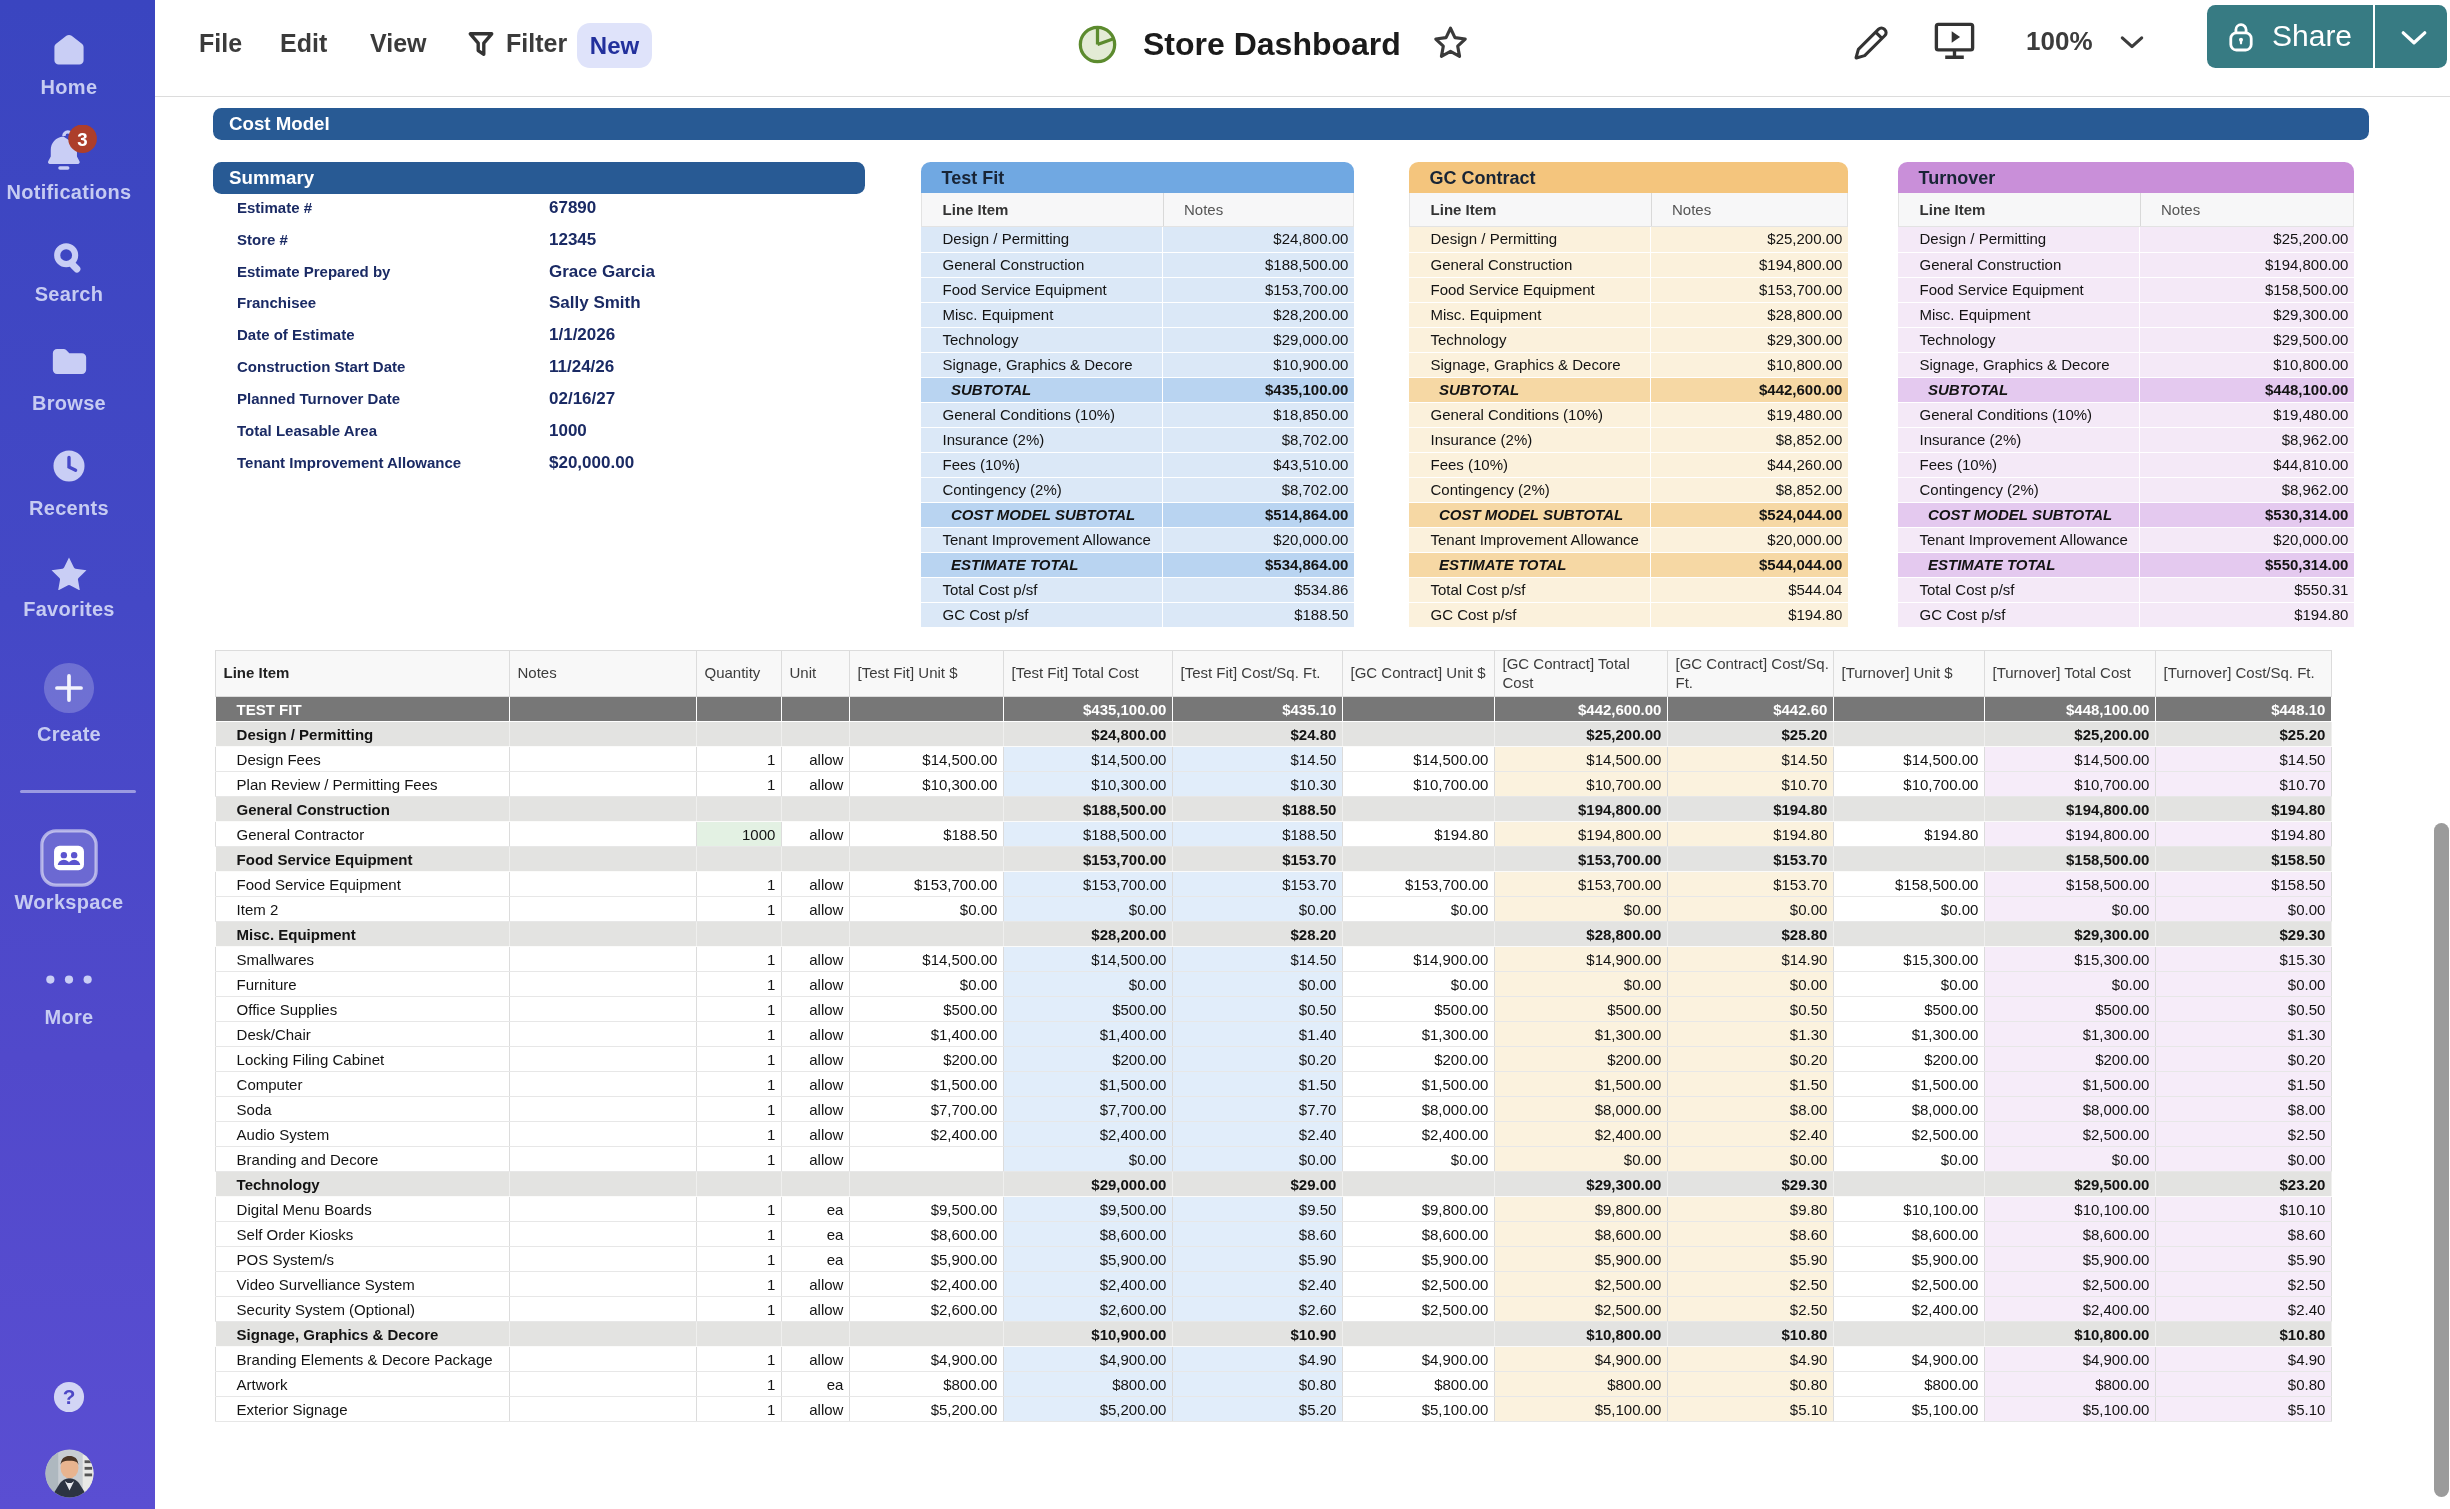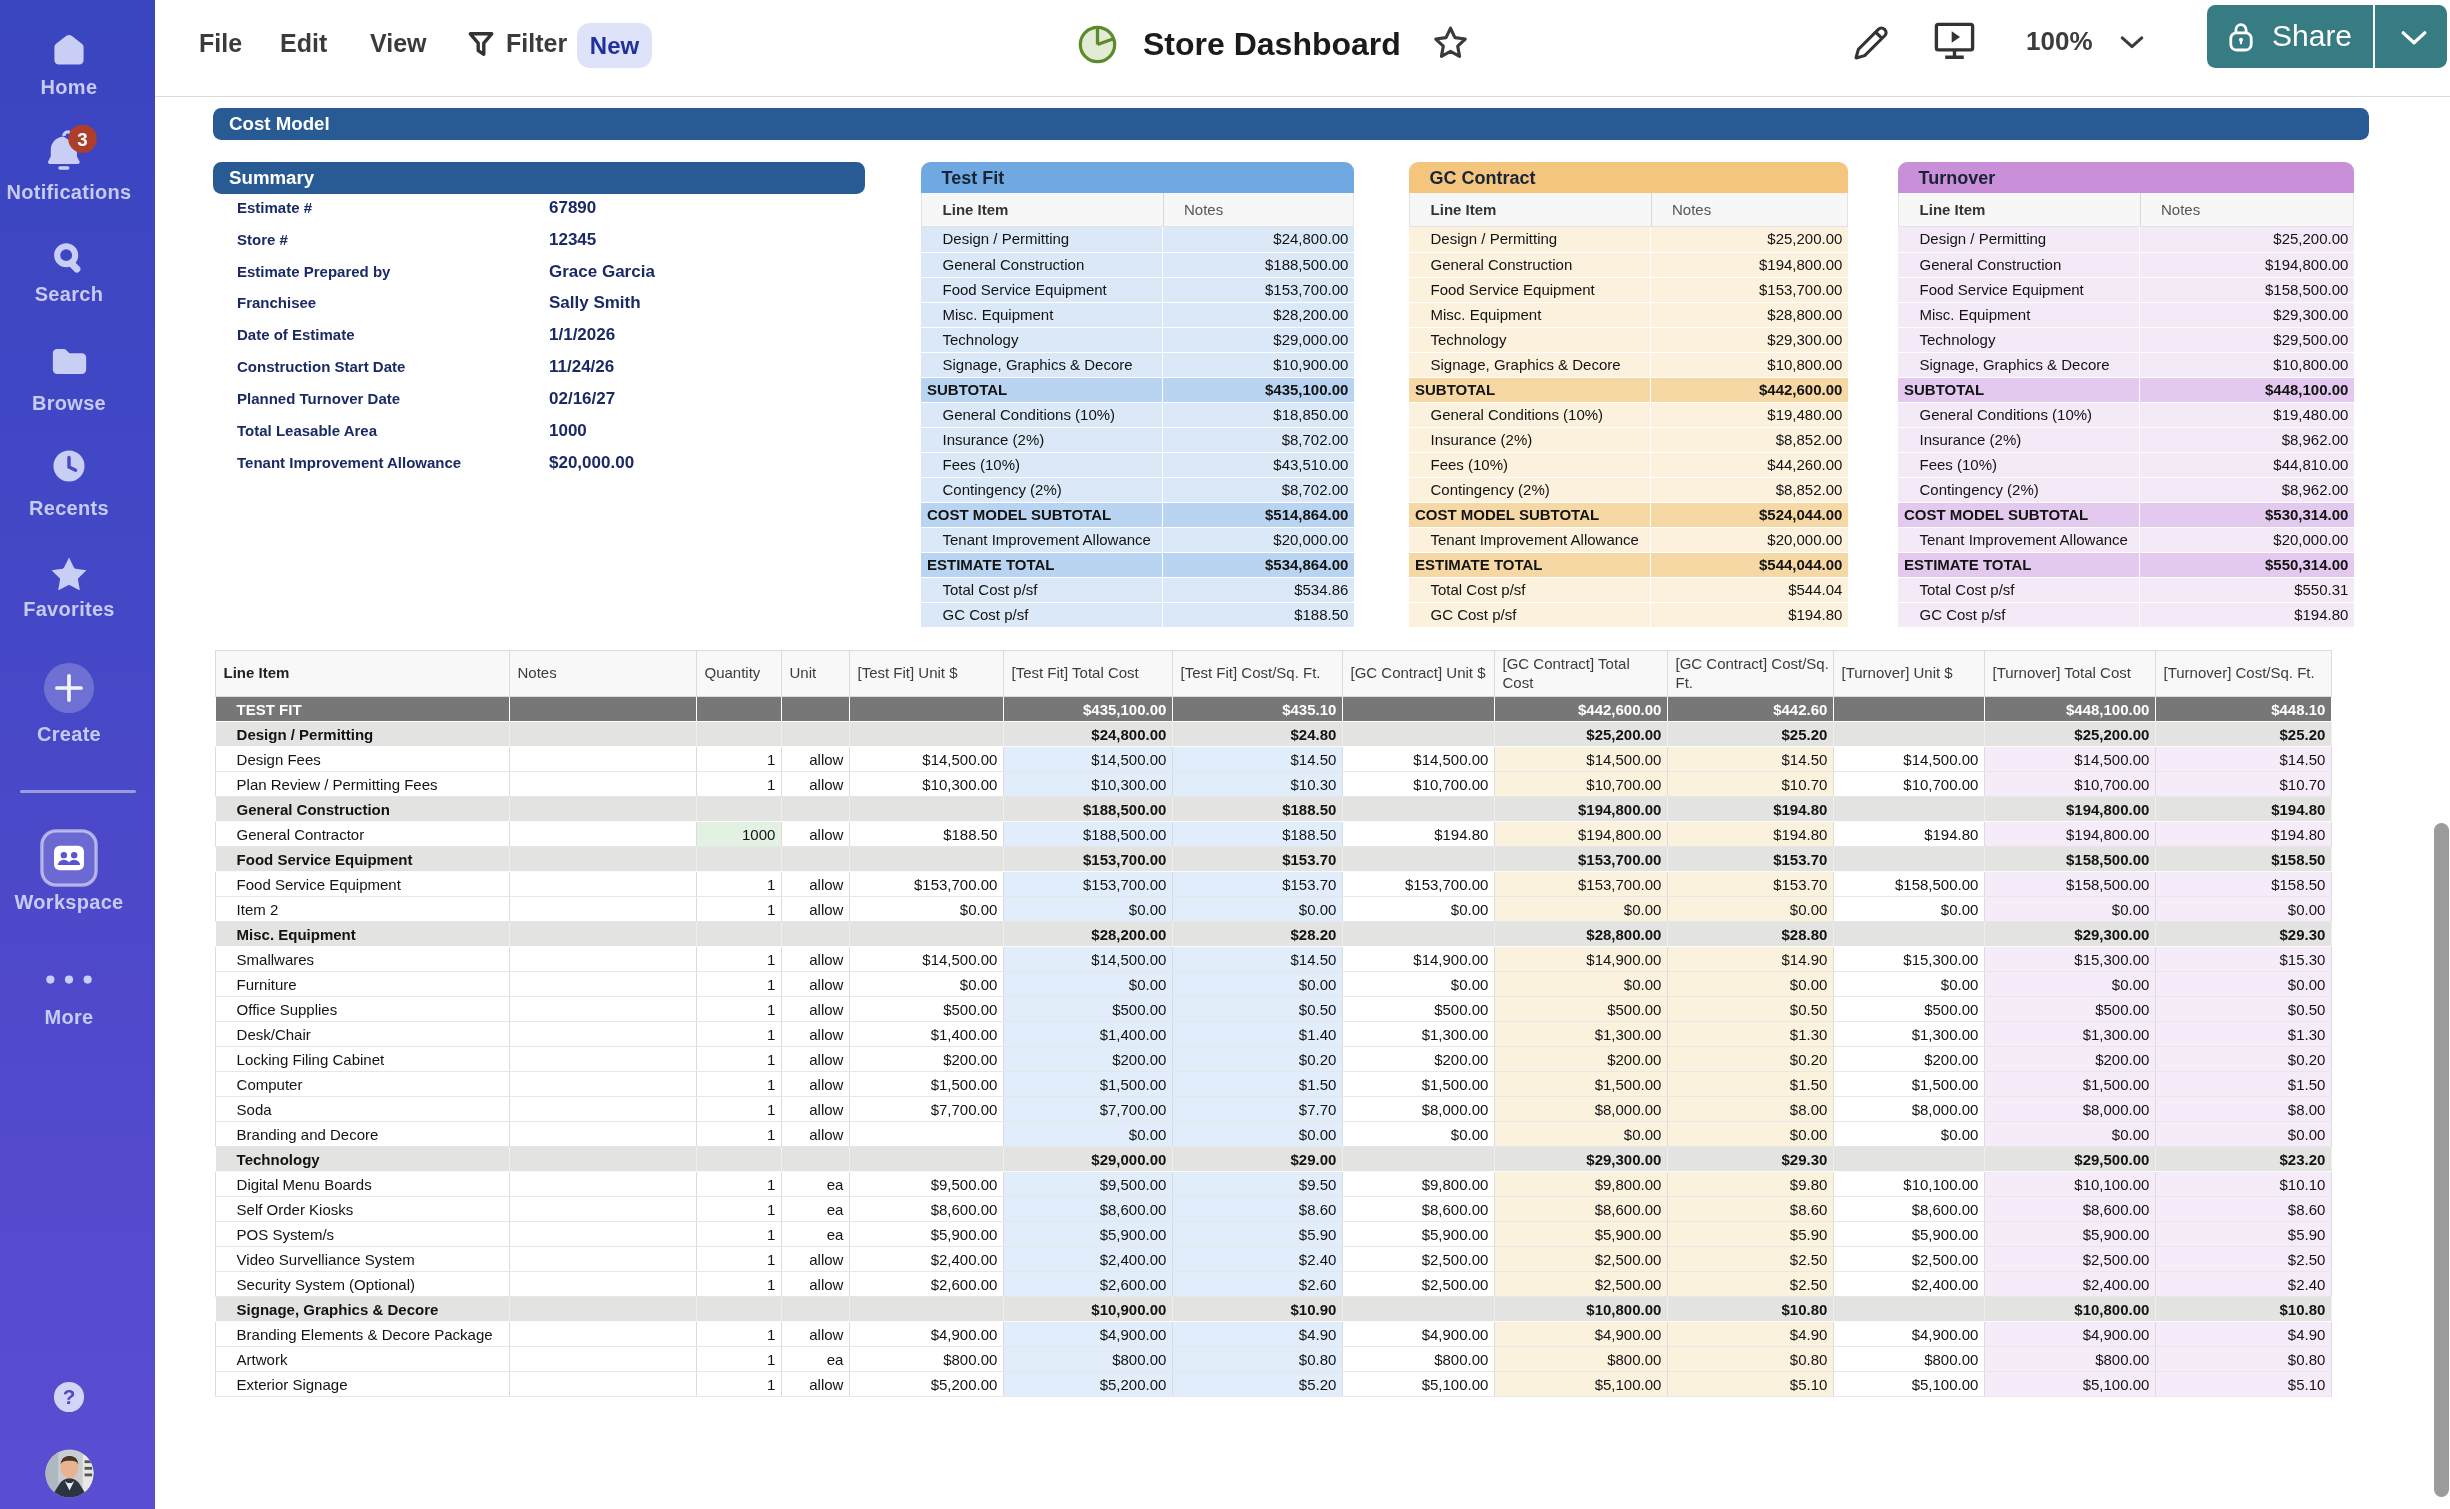--- a/index.html
+++ b/index.html
@@ -52,21 +52,21 @@
   font-size:15px; font-weight:700; color:#333; }
 .sthcols .h2 { position:absolute; left:262px; top:0; height:33px; line-height:33px;
   font-size:15px; color:#555; }
 .sthcols .vd { position:absolute; left:241px; top:0; width:0.9px; height:33px; background:#d9d9d9; }
 .srow { position:absolute; left:0; width:100%; height:25px; }
 .srow .c1 { position:absolute; left:0; top:0; width:241px; height:100%;
   font-size:15px; color:#131313; line-height:24px; padding-left:21.5px; }
 .srow .c2 { position:absolute; left:241px; top:0; right:0; height:100%;
   font-size:15px; color:#131313; line-height:24px; text-align:right; padding-right:5.6px;
   border-left:1.4px solid #fff; }
-.srow.b .c1 { font-weight:700; padding-left:6px; }
+.srow.b .c1 { font-weight:700; padding-left:30px;font-style:italic; }
 .srow.b .c2 { font-weight:700; }
 
 
 #bigtable { position:absolute; left:215px; top:650px; border-collapse:collapse;
   table-layout:fixed; width:2117px; }
 #bigtable th { background:#f8f8f8; border:0.9px solid #dcdcdc;
   font-size:15px; font-weight:400; color:#3c3c3c; text-align:left;
   vertical-align:middle; padding:0 3.7px 0 7.5px; line-height:18.7px; height:46px; }
 #bigtable th.first { font-weight:700; color:#222; }
 #bigtable td { height:25px; font-size:15px; color:#131313;
@@ -737,20 +737,35 @@
           <td class="num tf">$7,700.00</td>
           <td class="num tf">$7.70</td>
           <td class="num">$8,000.00</td>
           <td class="num gc">$8,000.00</td>
           <td class="num gc">$8.00</td>
           <td class="num">$8,000.00</td>
           <td class="num to">$8,000.00</td>
           <td class="num to">$8.00</td>
         </tr>
         <tr>
+          <td class="lbl">Audio System</td>
+          <td></td>
+          <td class="num">1</td>
+          <td class="num">allow</td>
+          <td class="num">$2,400.00</td>
+          <td class="num tf">$2,400.00</td>
+          <td class="num tf">$2.40</td>
+          <td class="num">$2,400.00</td>
+          <td class="num gc">$2,400.00</td>
+          <td class="num gc">$2.40</td>
+          <td class="num">$2,500.00</td>
+          <td class="num to">$2,500.00</td>
+          <td class="num to">$2.50</td>
+        </tr>
+        <tr>
           <td class="lbl">Branding and Decore</td>
           <td></td>
           <td class="num">1</td>
           <td class="num">allow</td>
           <td class="num"></td>
           <td class="num tf">$0.00</td>
           <td class="num tf">$0.00</td>
           <td class="num">$0.00</td>
           <td class="num gc">$0.00</td>
           <td class="num gc">$0.00</td>

